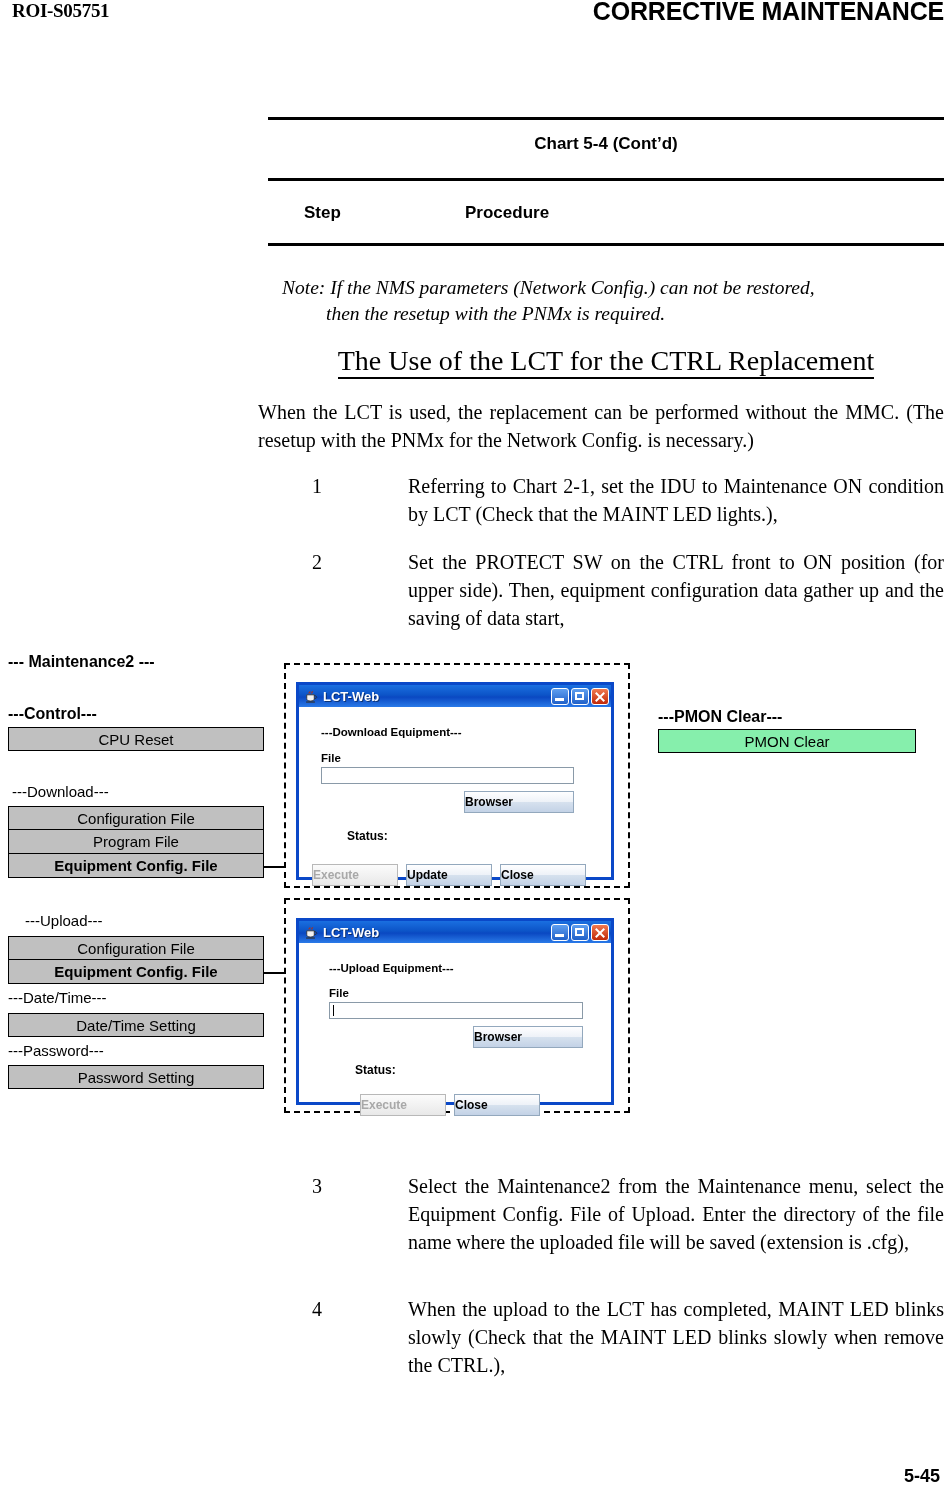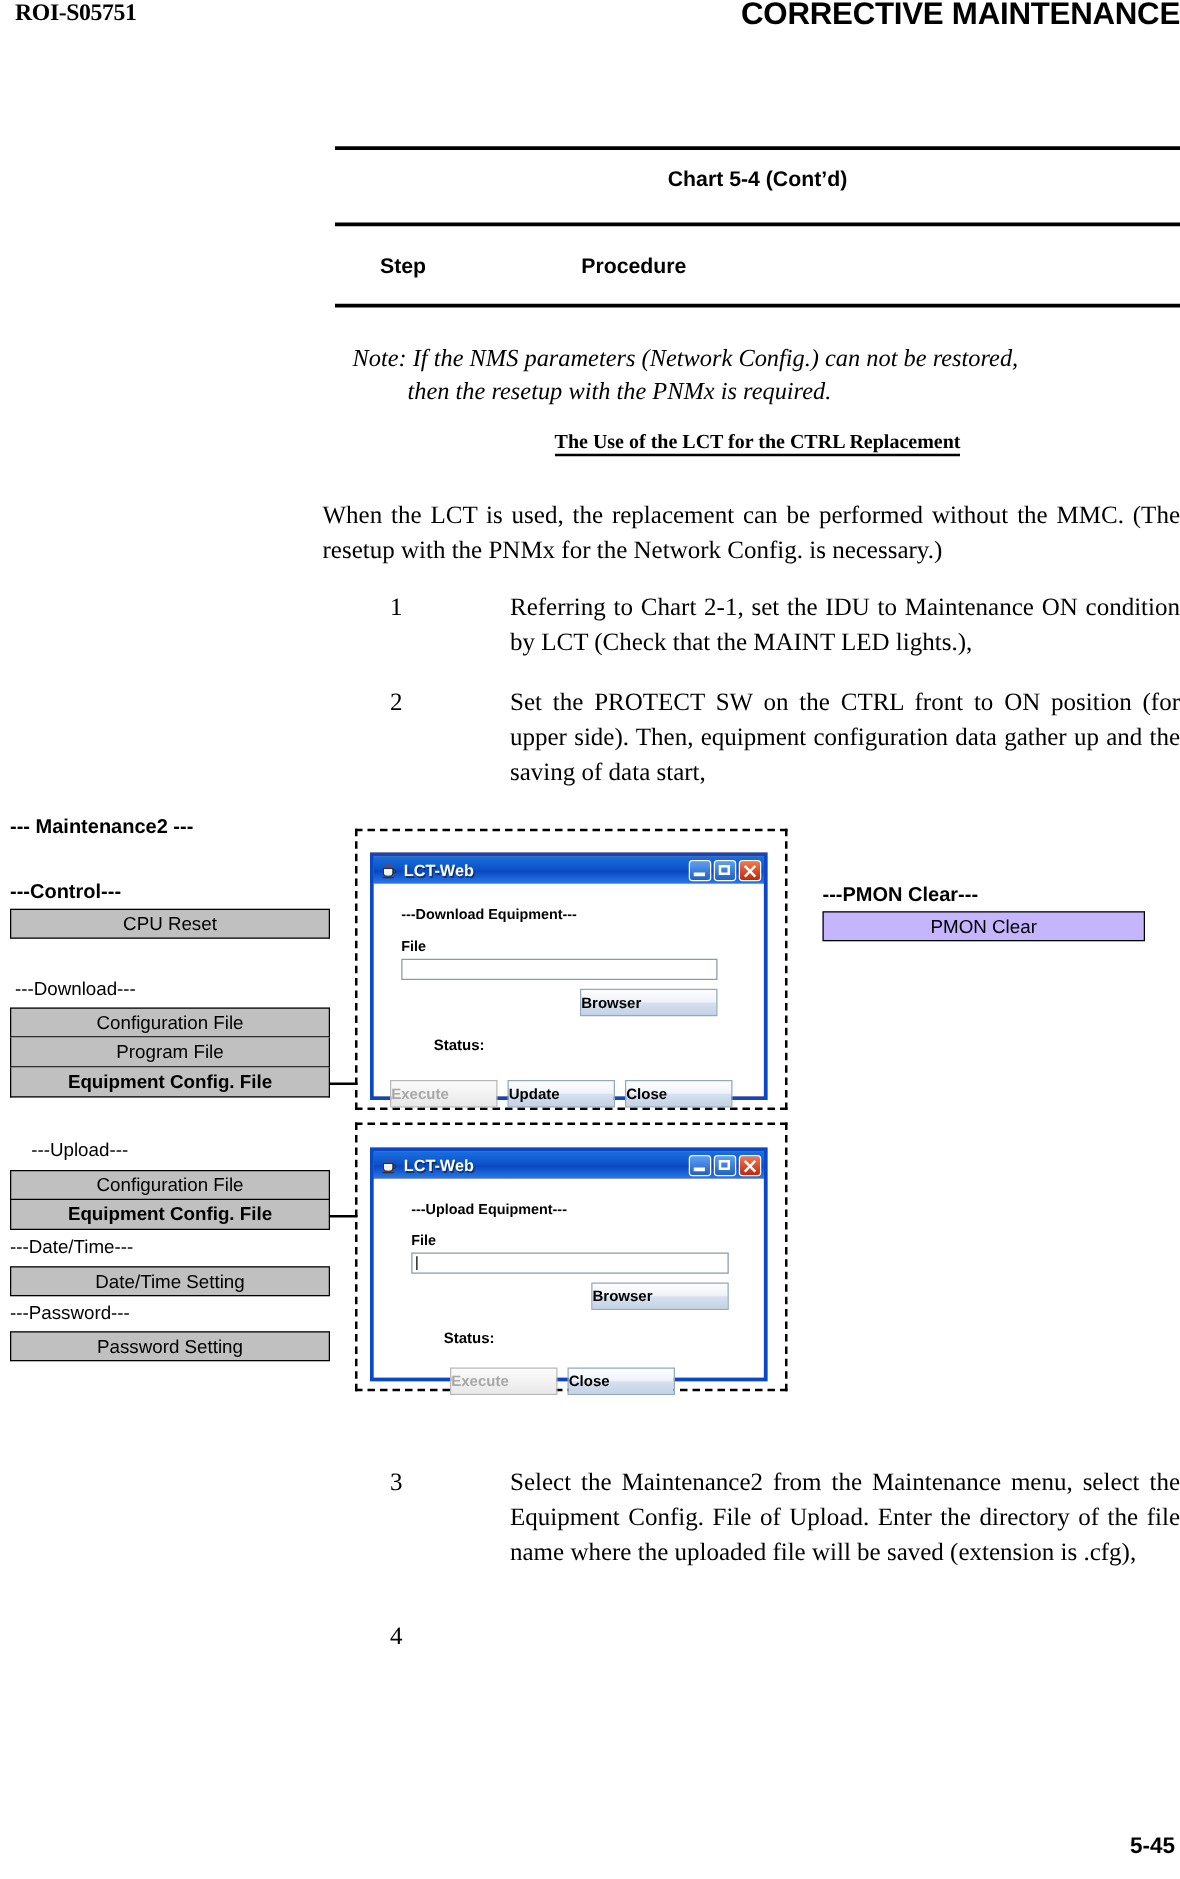--- a/index.html
+++ b/index.html
@@ -100,22 +100,22 @@
     padding-left: 44px;
     text-indent: -44px;
   }
 
   .section-heading {
     position: absolute;
     left: 268px;
     top: 345px;
     width: 676px;
     text-align: center;
-    font-weight: bold;
-    font-size: 16px;
+    font-weight: normal;
+    font-size: 28px;
   }
   .section-heading span {
     border-bottom: 2px solid #000;
     padding-bottom: 1px;
   }
 
   .intro-para {
     position: absolute;
     left: 258px;
     top: 398px;
@@ -194,21 +194,21 @@
     font-size: 16px;
   }
   .pmon-btn {
     position: absolute;
     left: 658px;
     top: 729px;
     width: 258px;
     height: 24px;
     line-height: 24px;
     box-sizing: border-box;
-    background: #c4b5fd;
+    background: #86efac;
     border: 1px solid #000000;
     text-align: center;
     font-family: "Liberation Sans", sans-serif;
     font-size: 15px;
   }
 
   
   .dash-box {
     position: absolute;
     border: 2px dashed #000000;
@@ -496,15 +496,16 @@
     <div class="swing-btn" style="left:155px; top:151px; width:86px;">Close</div>
   </div>
 </div>
 
 <div class="step" id="step-3">
   <span class="num">3</span>
   <div class="body">Select the Maintenance2 from the Maintenance menu, select the Equipment Config. File of Upload.  Enter the directory of the file name where the uploaded file will be saved (extension is .cfg),</div>
 </div>
 <div class="step" id="step-4">
   <span class="num">4</span>
+  <div class="body">When the upload to the LCT has completed, MAINT LED blinks slowly (Check that the MAINT LED blinks slowly when remove the CTRL.),</div>
 </div>
 
 <div class="page-num">5-45</div>
 
 </body></html>

